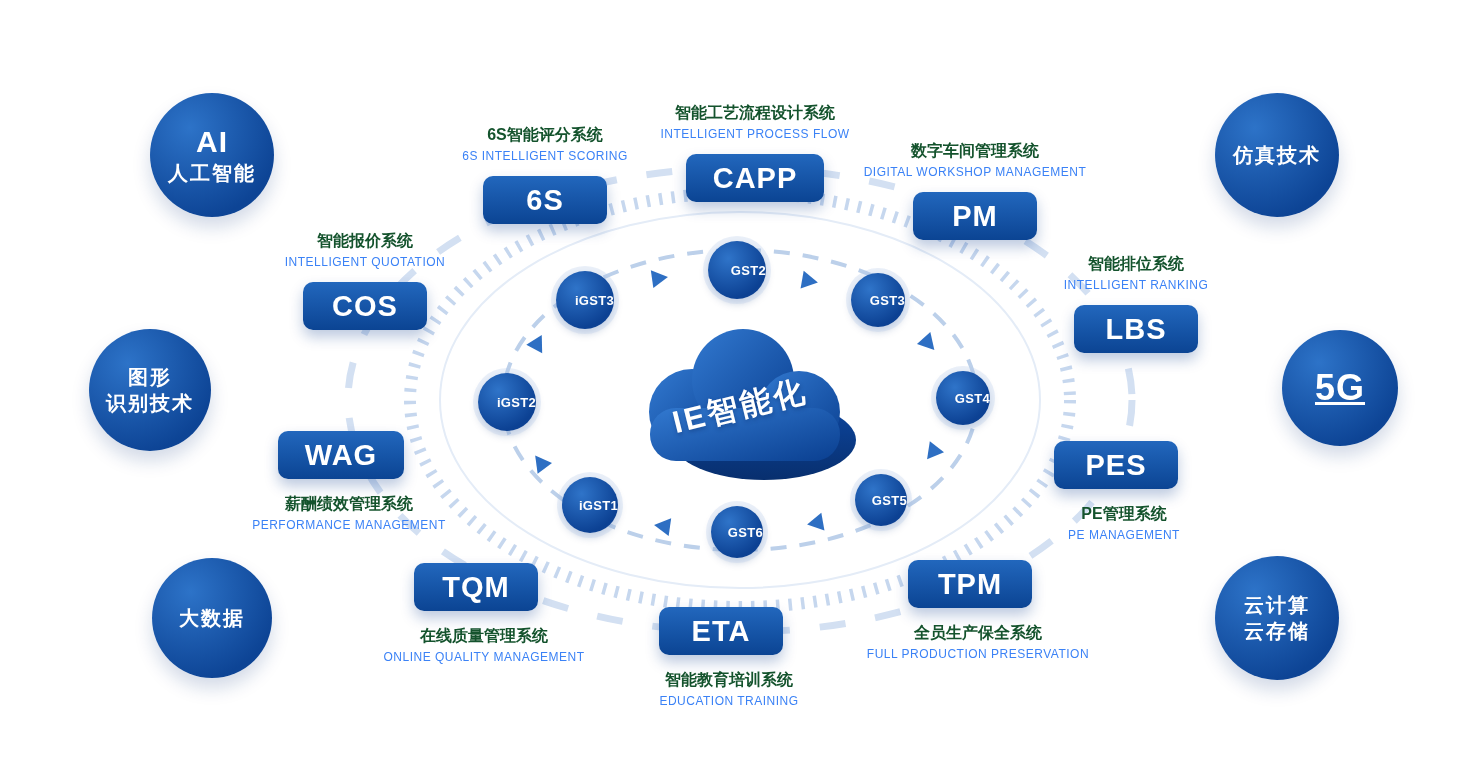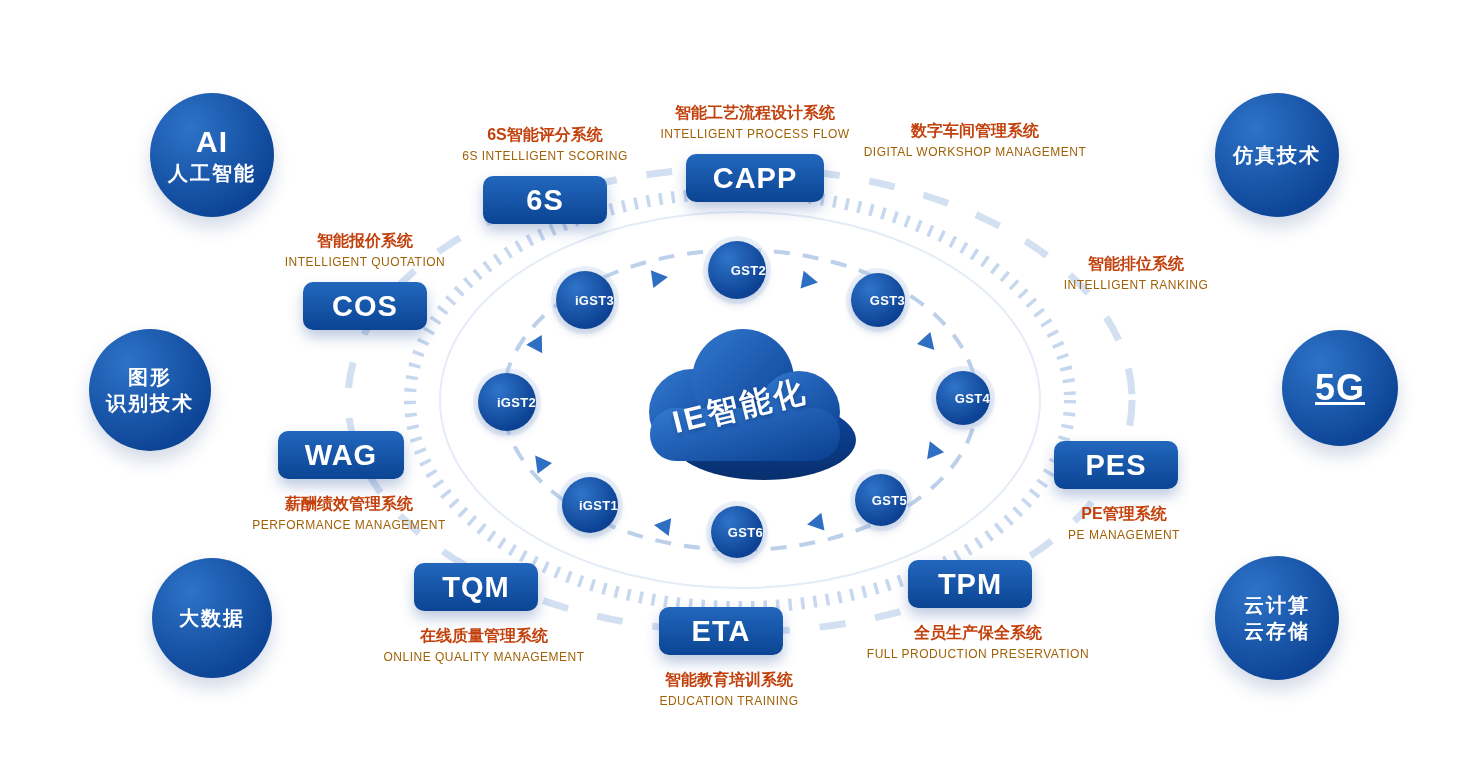--- a/index.html
+++ b/index.html
@@ -19,22 +19,22 @@
   }
   .tl{font-size:20px;letter-spacing:2px;line-height:1.15;}
   .tl.big{font-size:30px;letter-spacing:1px;}
   .tl.huge{font-size:36px;letter-spacing:1px;}
 
   
   .sys{
     position:absolute;width:236px;display:flex;flex-direction:column;align-items:center;
     gap:2px;z-index:4;text-align:center;
   }
-  .zh{font-size:16px;font-weight:bold;color:#c2410c;line-height:22px;white-space:nowrap;}
-  .en{font-size:12px;color:#a16207;letter-spacing:.5px;line-height:16px;white-space:nowrap;}
+  .zh{font-size:16px;font-weight:bold;color:#14532d;line-height:22px;white-space:nowrap;}
+  .en{font-size:12px;color:#3b82f6;letter-spacing:.5px;line-height:16px;white-space:nowrap;}
   .badge{
     margin-top:10px;height:48px;min-width:70px;padding:0 27px;border-radius:10px;
     background:linear-gradient(180deg,#2267bd 0%,#0b4493 100%);
     color:#fff;font-size:29px;font-weight:bold;letter-spacing:1px;
     display:flex;align-items:center;justify-content:center;
     box-shadow:0 7px 14px rgba(13,62,140,.28);
   }
   .sys.below .badge{order:-1;margin:0 16px 12px 0;}
 
   
@@ -131,32 +131,34 @@
   <div class="sys" style="left:427px;top:124px;">
     <div class="zh">6S智能评分系统</div>
     <div class="en">6S INTELLIGENT SCORING</div>
     <div class="badge">6S</div>
   </div>
   <div class="sys" style="left:637px;top:102px;">
     <div class="zh">智能工艺流程设计系统</div>
     <div class="en">INTELLIGENT PROCESS FLOW</div>
     <div class="badge">CAPP</div>
   </div>
-  <div class="sys" style="left:857px;top:120px;align-items:center;">
+  <div class="sys" style="left:857px;top:140px;align-items:center;">
     <div class="zh">数字车间管理系统</div>
     <div class="en">DIGITAL WORKSHOP MANAGEMENT</div>
+    <div class="badge">PM</div>
   </div>
   <div class="sys" style="left:247px;top:230px;">
     <div class="zh">智能报价系统</div>
     <div class="en">INTELLIGENT QUOTATION</div>
     <div class="badge">COS</div>
   </div>
   <div class="sys" style="left:1018px;top:253px;">
     <div class="zh">智能排位系统</div>
     <div class="en">INTELLIGENT RANKING</div>
+    <div class="badge">LBS</div>
   </div>
 
   <div class="sys below" style="left:231px;top:431px;">
     <div class="zh">薪酬绩效管理系统</div>
     <div class="en">PERFORMANCE MANAGEMENT</div>
     <div class="badge">WAG</div>
   </div>
   <div class="sys below" style="left:1006px;top:441px;">
     <div class="zh">PE管理系统</div>
     <div class="en">PE MANAGEMENT</div>

